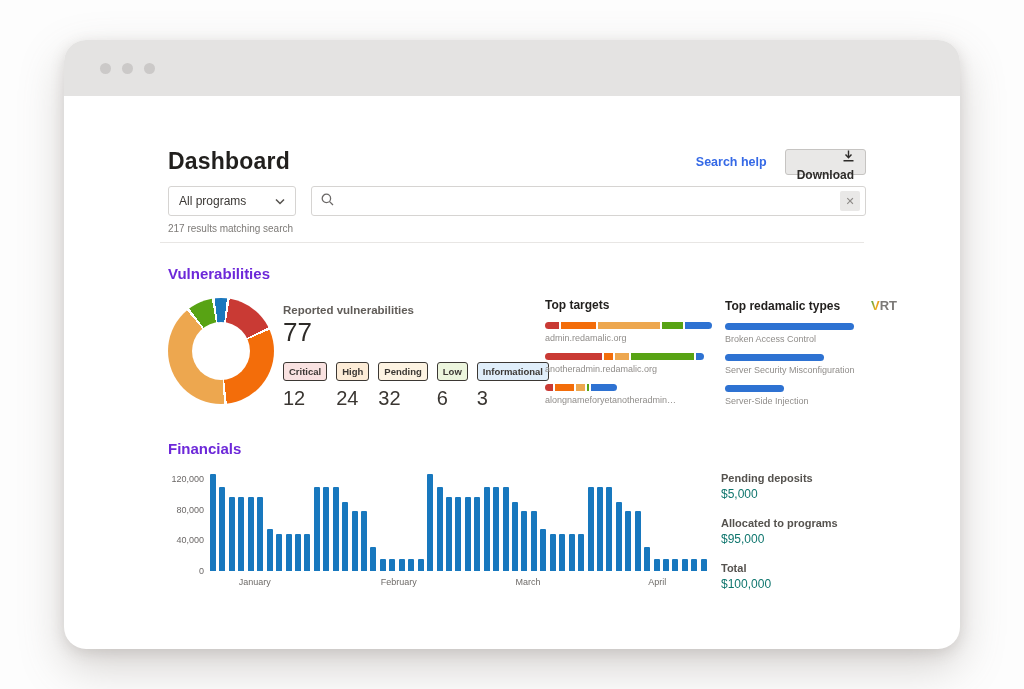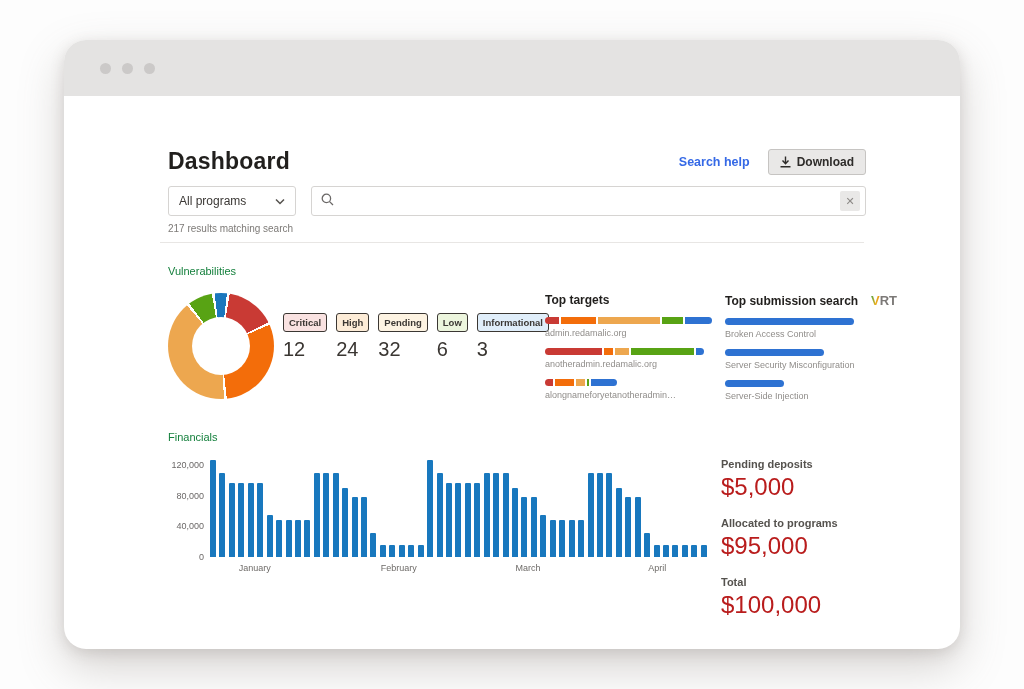--- a/index.html
+++ b/index.html
@@ -12,39 +12,39 @@
   }
   .titlebar { height:56px; background:#e4e3e2; display:flex; align-items:center; padding-left:36px; }
   .dot { width:11px; height:11px; border-radius:50%; background:#cbc9c8; margin-right:11px; }
   .win-body { padding:0 32px 0 104px; }
 
   
   .page-header { margin-top:52px; display:flex; align-items:center; justify-content:space-between; width:698px;gap:24px; }
   h1 { font-size:23px; font-weight:700; color:#211f1d; letter-spacing:.2px; }
   .header-actions { display:flex; align-items:center; gap:18px; }
   .help-link { font-size:12.5px; font-weight:700; color:#3569e6; cursor:pointer; text-decoration:none; }
-  .download-btn { display:flex; align-items:center; gap:6px; font-family:inherit; font-size:12px; font-weight:700;
-    color:#2e2c2a; background:#e9e8e7; border:1px solid #c6c4c2; border-radius:3px; height:26px; padding:0 11px; cursor:pointer; }
+  .download-btn { display:flex; align-items:flex-end; gap:6px; font-family:inherit; font-size:12px; font-weight:700;
+    color:#2e2c2a; background:#e9e8e7; border:1px solid #c6c4c2; border-radius:3px; height:26px; padding:0 11px; cursor:pointer;flex-direction:column; }
   .download-btn svg { display:block; }
 
   
   .filter-row { margin-top:11px; display:flex; gap:15px; width:698px; }
   .select { width:128px; height:30px; border:1px solid #d6d4d2; border-radius:3px; background:#fff;
     display:flex; align-items:center; justify-content:space-between; padding:0 10px; font-size:12px; color:#3b3835; cursor:pointer; }
   .searchbox { flex:1; height:30px; border:1px solid #d6d4d2; border-radius:3px; background:#fff;
     display:flex; align-items:center; padding:0 5px 0 9px; }
   .searchbox svg { flex:0 0 auto; }
   .searchbox input { flex:1; border:none; outline:none; font-size:12px; color:#3b3835; margin-left:7px; font-family:inherit; background:transparent; }
   .clear-btn { width:20px; height:20px; border:none; border-radius:2px; background:#e9e8e7; color:#8d8a87;
     font-size:11px; line-height:20px; text-align:center; cursor:pointer; font-family:inherit; }
   .results-text { margin-top:7px; font-size:10px; color:#7d7a77; }
   .divider { border:none; border-top:1px solid #e8e6e4; width:704px; margin-left:-8px; margin-top:8px; }
 
   
-  h2 { font-size:11px; font-weight:400; color:#15803d; }
+  h2 { font-size:15px; font-weight:700; color:#6d28d9; }
   .vuln-heading { margin-top:22px; }
   .vuln-row { margin-top:16px; display:flex; width:720px; }
   .donut { position:relative; width:106px; height:106px; border-radius:50%; flex:0 0 auto; }
   .donut .hole { position:absolute; left:24px; top:24px; width:58px; height:58px; background:#fff; border-radius:50%; }
   .vuln-stats { margin-left:9px; width:238px; padding-top:6px; }
   .stat-label { font-size:11.5px; font-weight:700; color:#605c58; }
   .stat-value { font-size:26px; color:#2e2b28; margin-top:1px; }
   .badges { display:flex; gap:9px; margin-top:13px; }
   .badge-col .badge { display:inline-block; font-size:9.5px; font-weight:700; color:#3b3733;
     border:1px solid; border-radius:3px; padding:3px 5px; white-space:nowrap; }
@@ -75,21 +75,21 @@
   .y-axis { position:relative; width:42px; height:101px; }
   .y-axis .tick { position:absolute; right:6px; transform:translateY(50%); font-size:9px; color:#6b6867; }
   .plot { position:relative; width:497px; }
   .bars { display:flex; align-items:flex-end; justify-content:space-between; height:101px; }
   .bars .fbar { width:6px; background:#1878be; border-radius:1px 1px 0 0; }
   .months { position:relative; height:16px; }
   .months .month { position:absolute; top:6px; transform:translateX(-50%); font-size:9px; color:#6e6b68; }
   .fin-stats { margin-left:auto; width:167px; padding-top:2px; }
   .fin-stat { margin-bottom:16px; }
   .fin-stat .f-label { font-size:11px; font-weight:700; color:#55524e; }
-  .fin-stat .f-value { font-size:24px; color:#b91c1c; margin-top:3px; }
+  .fin-stat .f-value { font-size:12px; color:#0f766e; margin-top:3px; }
 </style>
 </head>
 <body>
 
 <div class="page">
   <div class="window">
 
     <div class="titlebar">
       <span class="dot"></span>
       <span class="dot"></span>
@@ -140,20 +140,22 @@
       <hr class="divider">
 
       <h2 class="vuln-heading">Vulnerabilities</h2>
 
       <div class="vuln-row">
         <div class="donut" style="background: conic-gradient(from -7deg, rgb(27, 119, 189) 0deg, rgb(27, 119, 189) 13.4416deg, rgb(255, 255, 255) 13.4416deg, rgb(255, 255, 255) 16.4416deg, rgb(201, 58, 52) 16.4416deg, rgb(201, 58, 52) 70.2078deg, rgb(255, 255, 255) 70.2078deg, rgb(255, 255, 255) 73.2078deg, rgb(243, 109, 10) 73.2078deg, rgb(243, 109, 10) 180.74deg, rgb(255, 255, 255) 180.74deg, rgb(255, 255, 255) 183.74deg, rgb(237, 167, 79) 183.74deg, rgb(237, 167, 79) 327.117deg, rgb(255, 255, 255) 327.117deg, rgb(255, 255, 255) 330.117deg, rgb(88, 163, 20) 330.117deg, rgb(88, 163, 20) 357deg, rgb(255, 255, 255) 357deg, rgb(255, 255, 255) 360deg);">
           <div class="hole"></div>
         </div>
 
         <div class="vuln-stats">
+          <div class="stat-label">Reported vulnerabilities</div>
+          <div class="stat-value">77</div>
           <div class="badges">
             <div class="badge-col">
               <span class="badge b-critical">Critical</span>
               <span class="badge-count">12</span>
             </div>
             <div class="badge-col">
               <span class="badge b-high">High</span>
               <span class="badge-count">24</span>
             </div>
             <div class="badge-col">
@@ -202,21 +204,21 @@
                   <div class="seg" style="width: 4%; background: rgb(88, 163, 20);"></div>
                   <div class="seg" style="width: 40%; background: rgb(46, 114, 210);"></div>
                 </div>
                 <div class="hbar-label">alongnameforyetanotheradmin…</div>
               </div>
             </div>
         </div>
 
         <div class="subs">
           <div class="subs-head">
-            <h3>Top submission search</h3>
+            <h3>Top redamalic types</h3>
             <span class="vrt"><span class="vrt-v">V</span><span>RT</span></span>
           </div>
           <div>
               <div class="hbar-row">
                 <div class="hbar" style="width: 75%; background: rgb(46, 114, 210);"></div>
                 <div class="hbar-label">Broken Access Control</div>
               </div>
               <div class="hbar-row">
                 <div class="hbar" style="width: 57.75%; background: rgb(46, 114, 210);"></div>
                 <div class="hbar-label">Server Security Misconfiguration</div>

